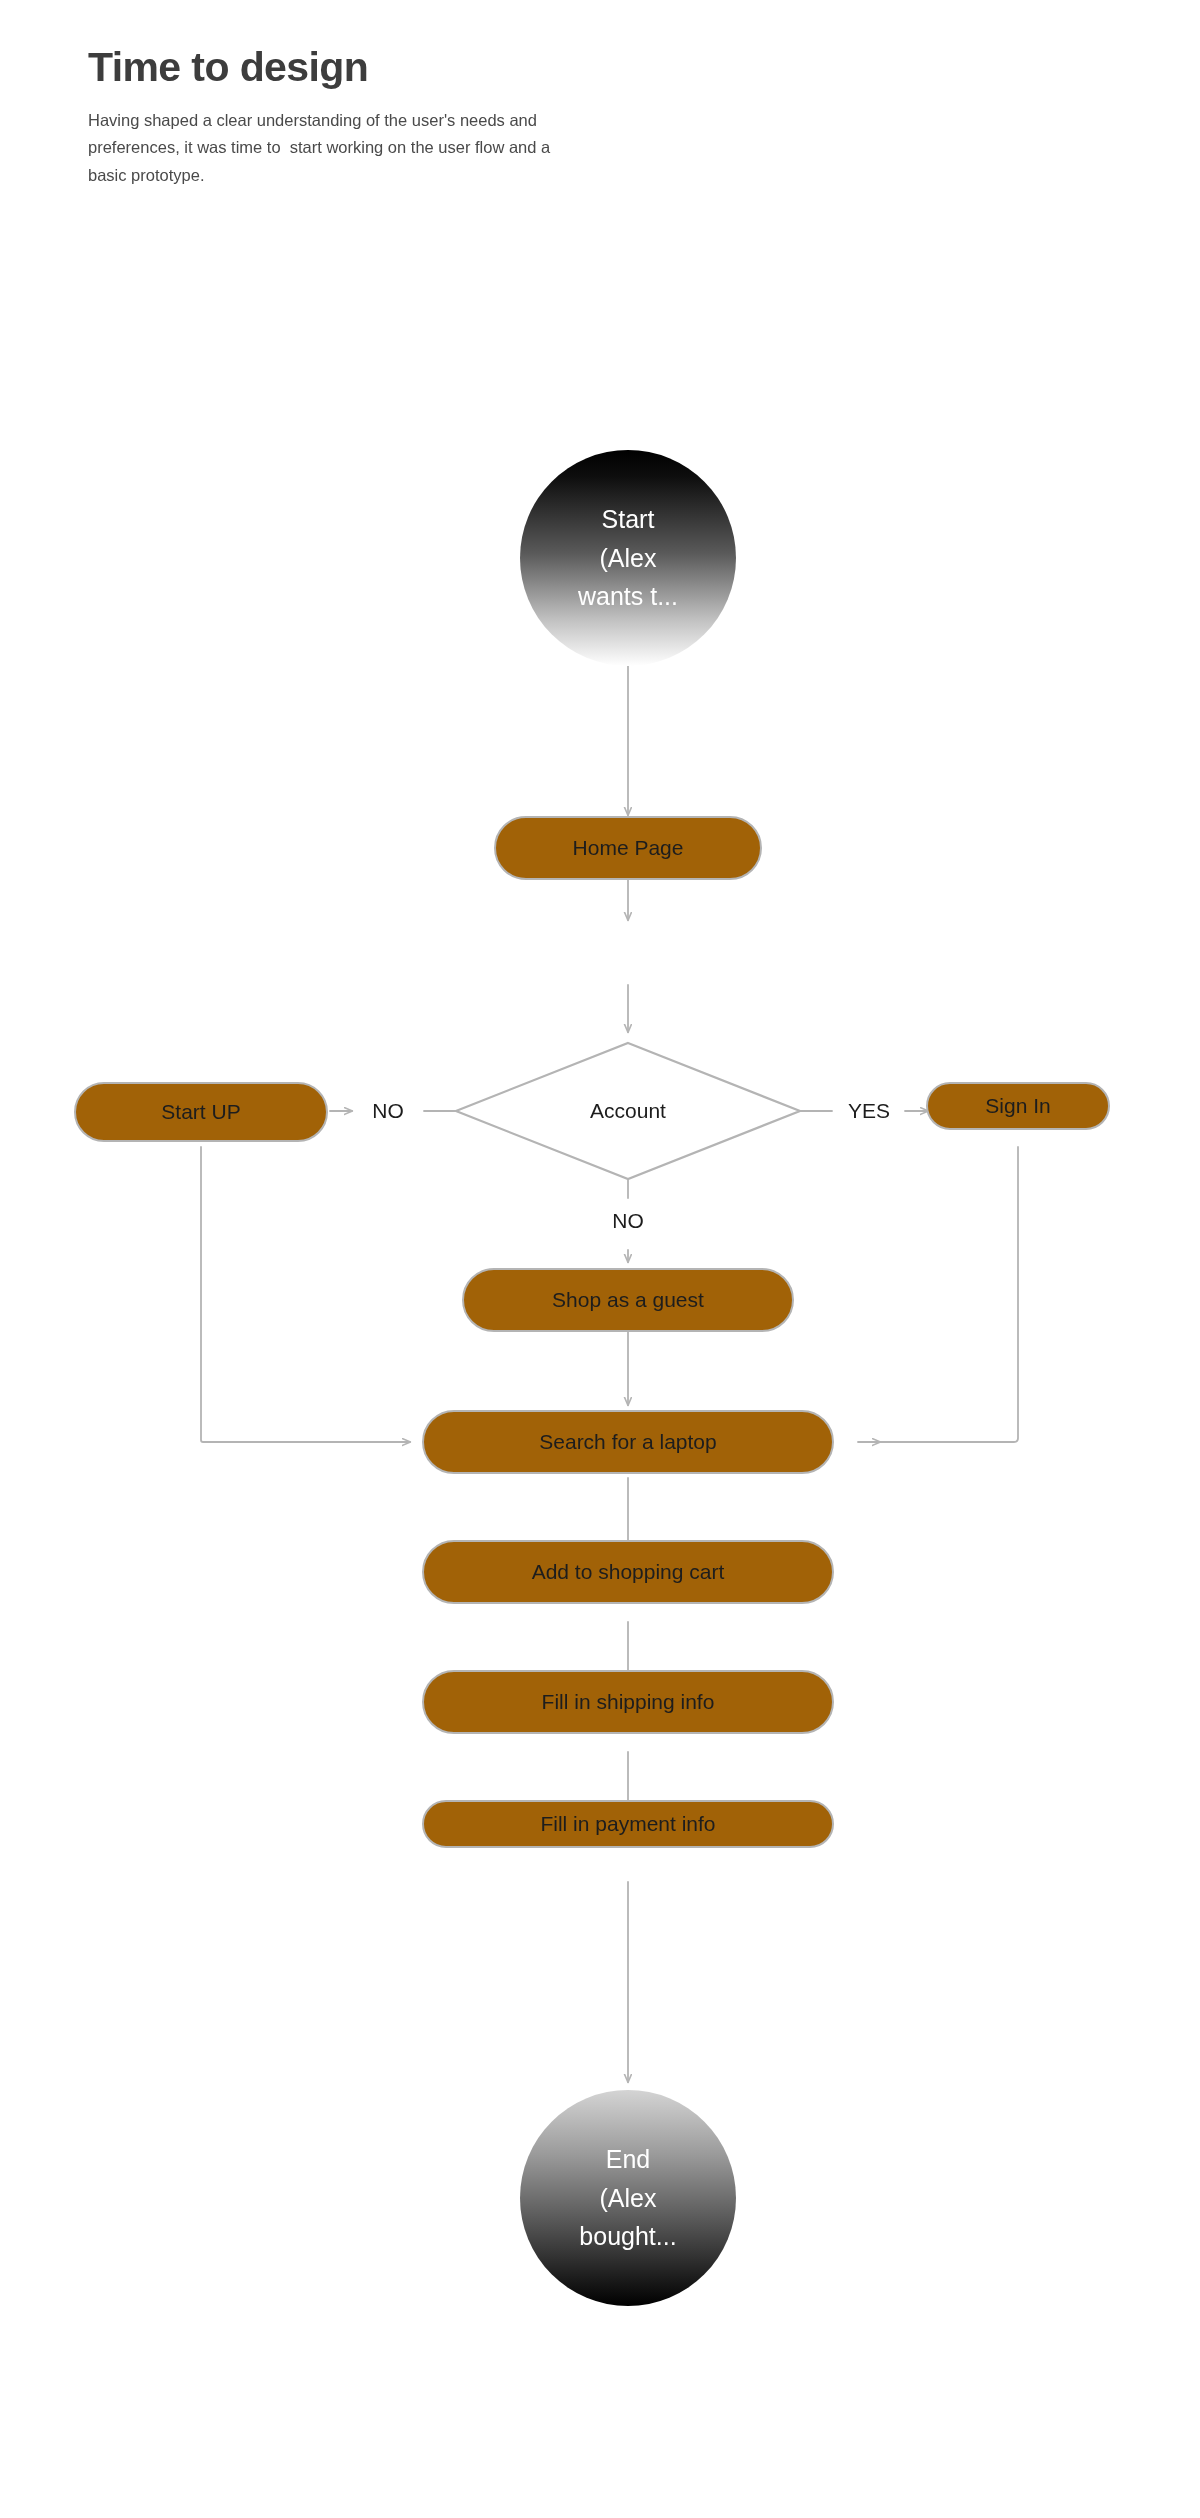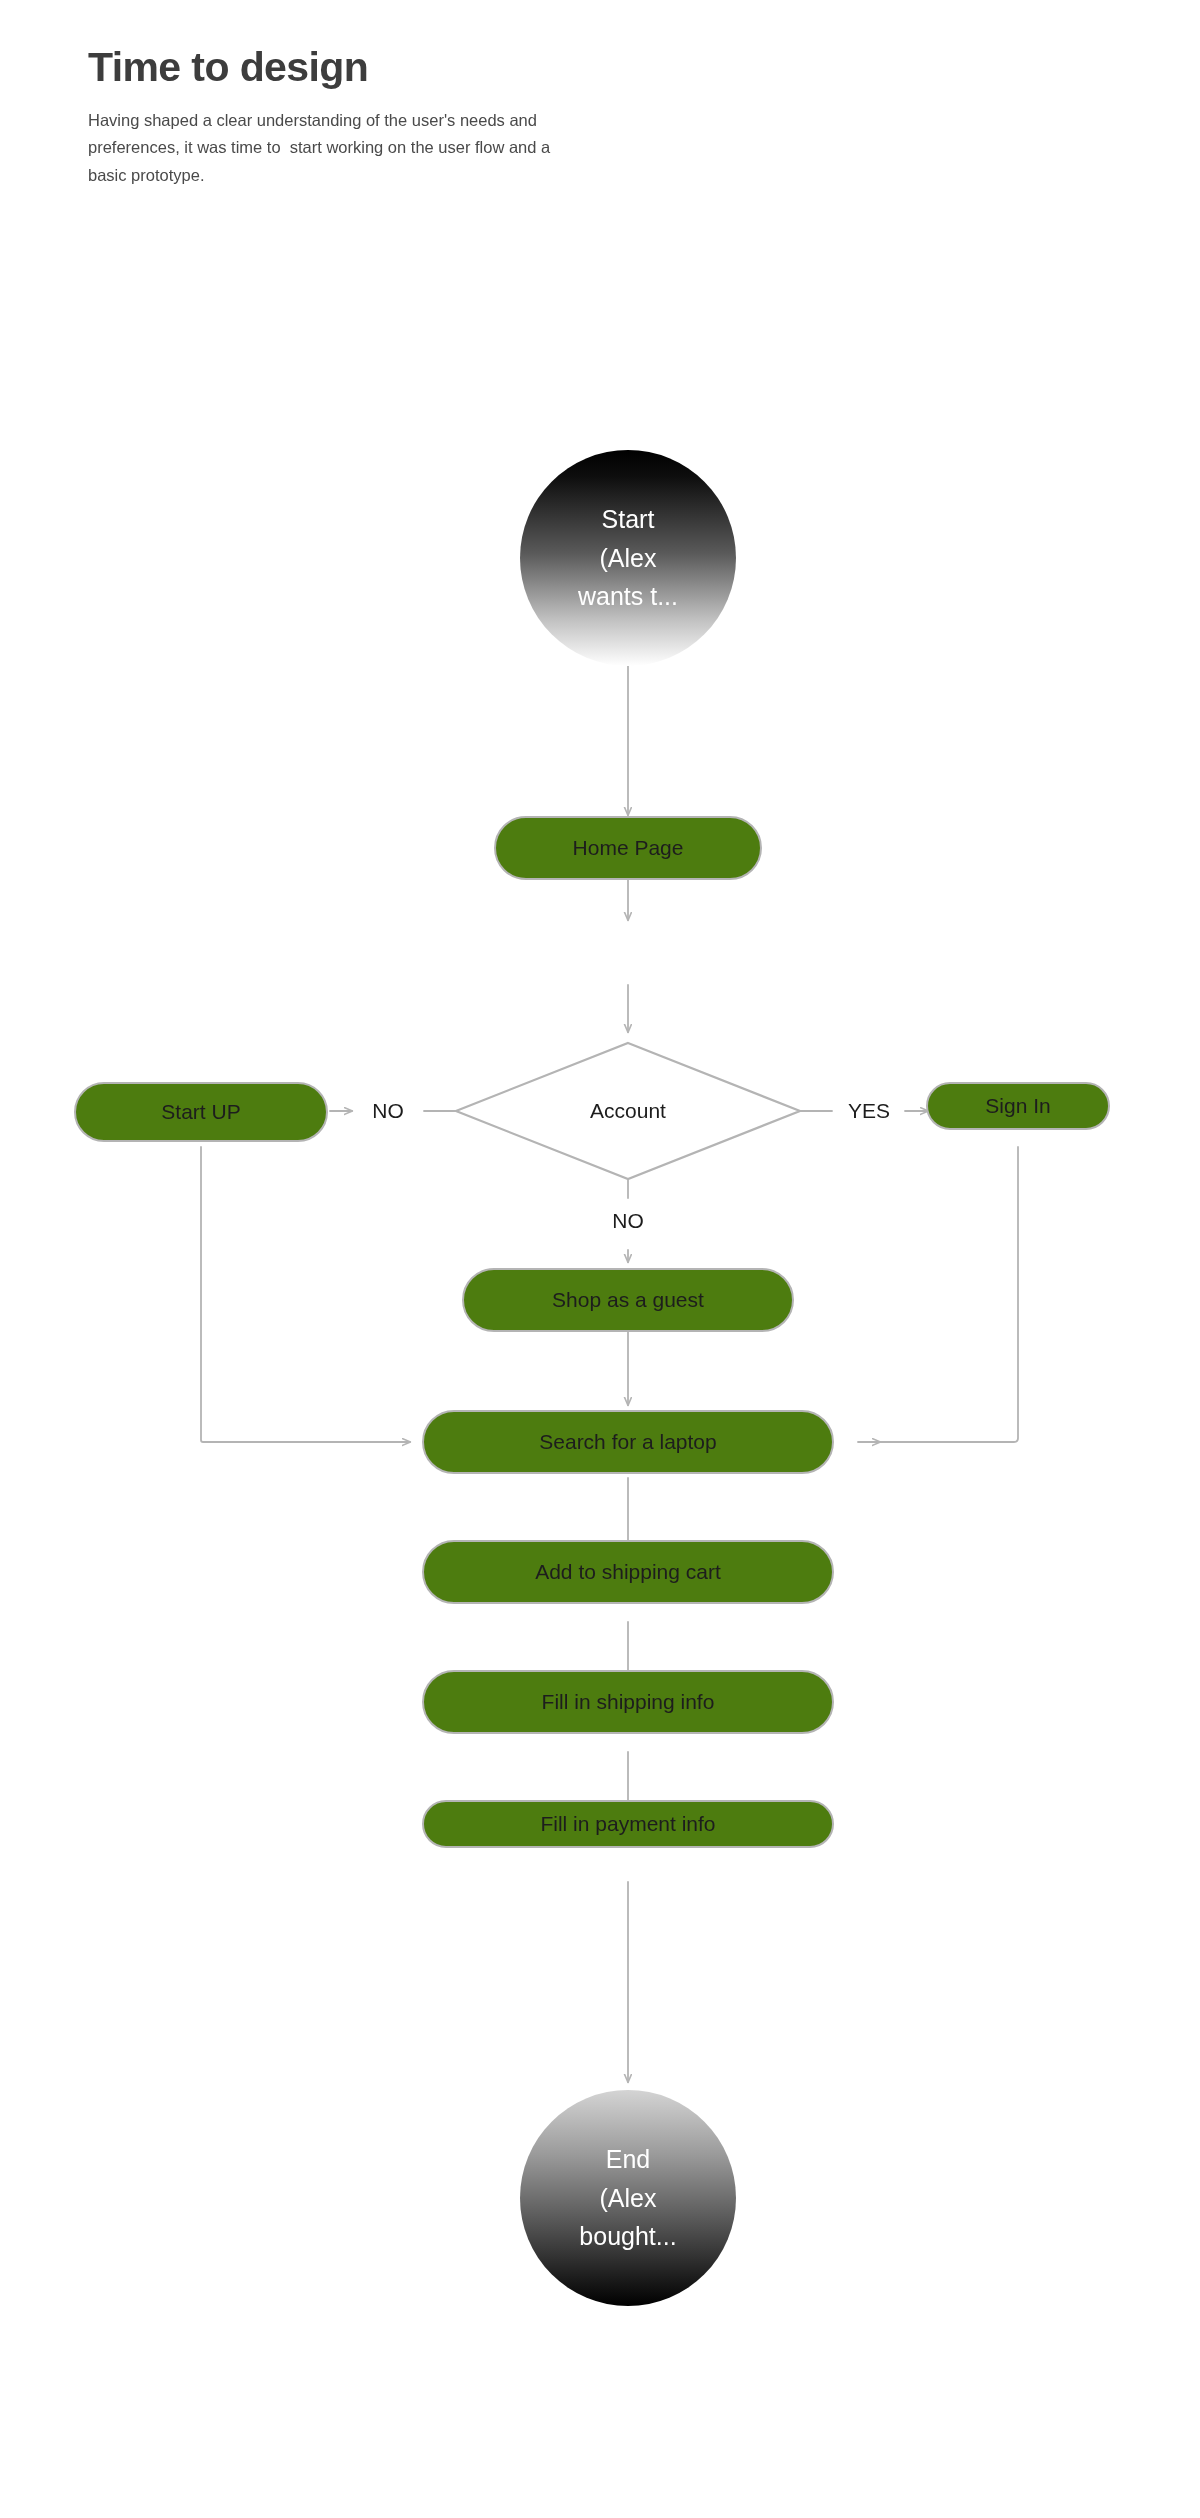--- a/index.html
+++ b/index.html
@@ -39,21 +39,21 @@
   .node {
     position: absolute;
     display: flex;
     align-items: center;
     justify-content: center;
     text-align: center;
   }
   .pill {
     border: 2px solid #b4b4b4;
     border-radius: 999px;
-    background: #4d7c0f;
+    background: #a16207;
     color: #1d1d1d;
     font-size: 21px;
     font-weight: 400;
     line-height: 1.2;
   }
   .circle {
     border-radius: 50%;
     color: #ffffff;
     font-size: 25px;
     line-height: 1.55;
@@ -176,21 +176,21 @@
 
     <div class="node pill" style="left:462px; top:1268px; width:332px; height:64px;">
       <span>Shop as a guest</span>
     </div>
 
     <div class="node pill" style="left:422px; top:1410px; width:412px; height:64px;">
       <span>Search for a laptop</span>
     </div>
 
     <div class="node pill" style="left:422px; top:1540px; width:412px; height:64px;">
-      <span>Add to shipping cart</span>
+      <span>Add to shopping cart</span>
     </div>
 
     <div class="node pill" style="left:422px; top:1670px; width:412px; height:64px;">
       <span>Fill in shipping info</span>
     </div>
 
     <div class="node pill" style="left:422px; top:1800px; width:412px; height:48px;text-align:center;">
       <span>Fill in payment info</span>
     </div>
 

